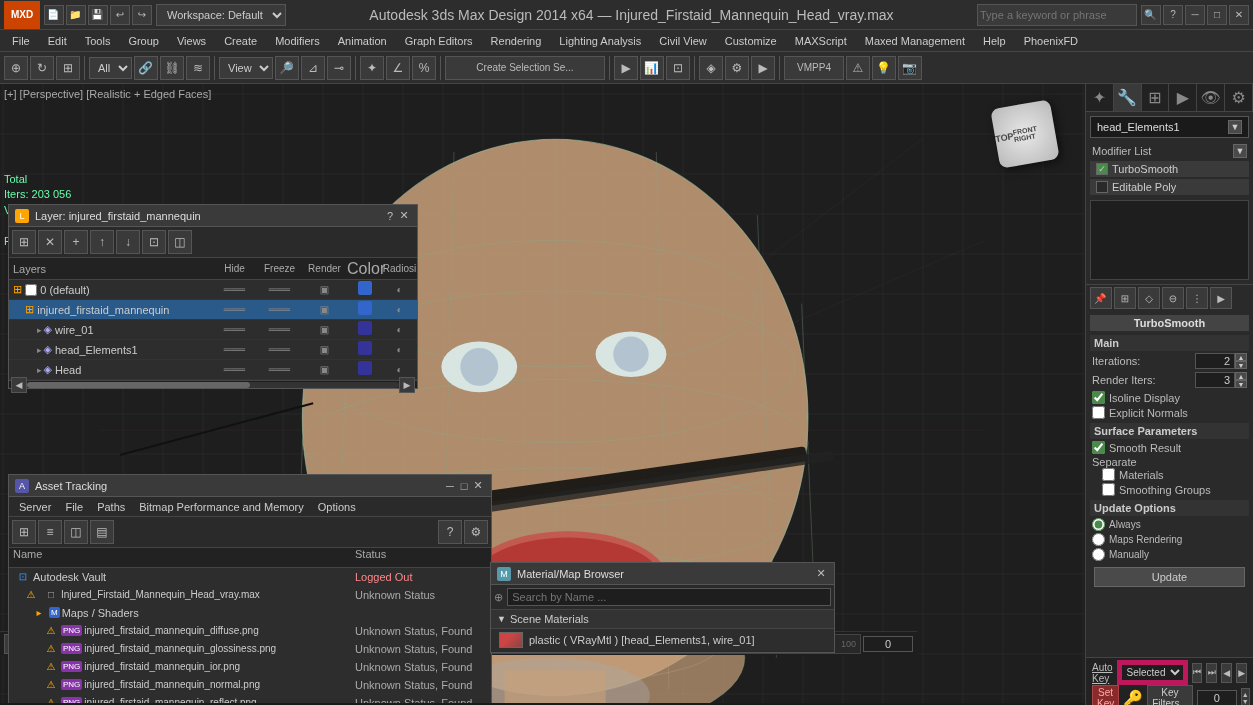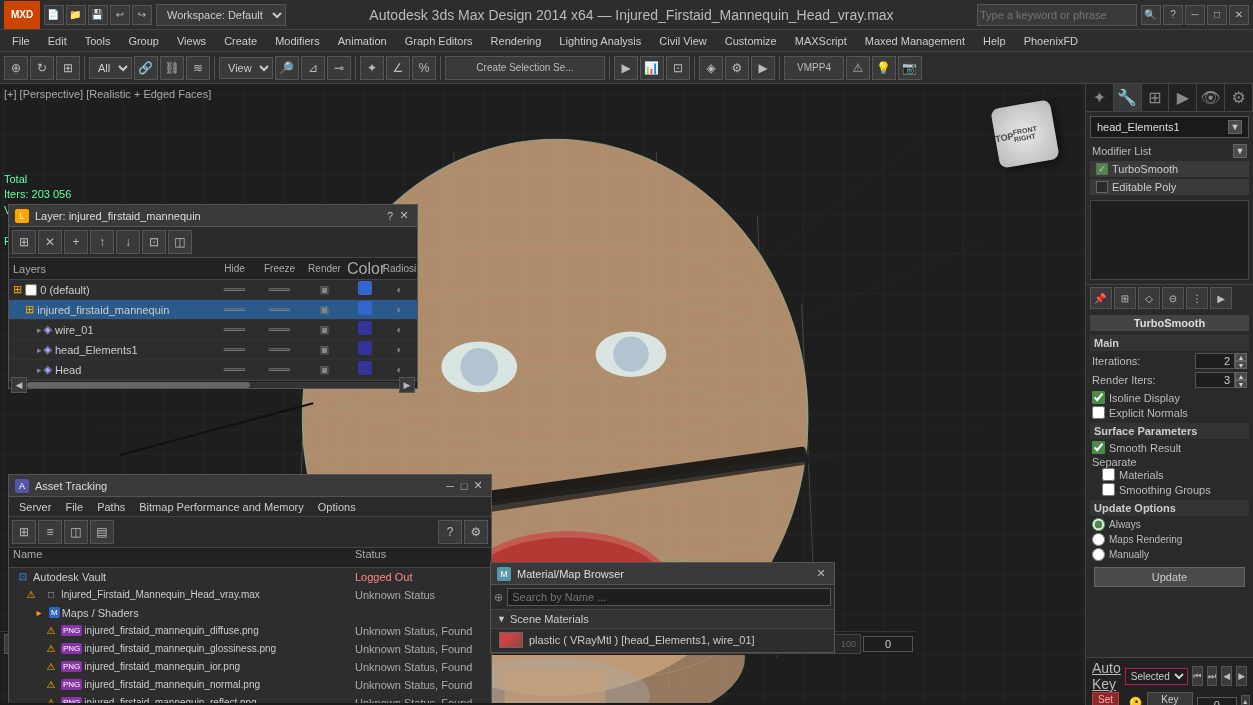--- a/index.html
+++ b/index.html
@@ -720,21 +720,21 @@
     }
 
     .autokey-row {
       display: flex;
       align-items: center;
       gap: 4px;
     }
     .autokey-dropdown {
       flex: 1;
       background: #1e1e1e;
-      border: 1px solid #be185d;
+      border: 5px solid #be185d;
       color: #ccc;
       font-size: 10px;
       padding: 1px;
     }
     .setkey-row {
       display: flex;
       align-items: center;
       gap: 4px;
     }
     .setkey-btn {
@@ -1310,21 +1310,21 @@
         <label>Manually</label>
       </div>
       <button class="update-btn">Update</button>
     </div>
   </div>
 
 </div>
 
 <div class="status-bar">
   <div class="autokey-row">
-    <span style="font-size:14px; color:#bbb;text-decoration:underline;">Auto Key</span>
+    <span style="font-size:10px; color:#bbb;text-decoration:underline;">Auto Key</span>
     <select class="autokey-dropdown">
       <option>Selected</option>
     </select>
     <div class="vp-btn" style="font-size:9px;">⏮</div>
     <div class="vp-btn" style="font-size:9px;">⏭</div>
     <div class="vp-btn" style="font-size:9px;">◀</div>
     <div class="vp-btn" style="font-size:9px;">▶</div>
   </div>
   <div class="setkey-row">
     <button class="setkey-btn">Set Key</button>

